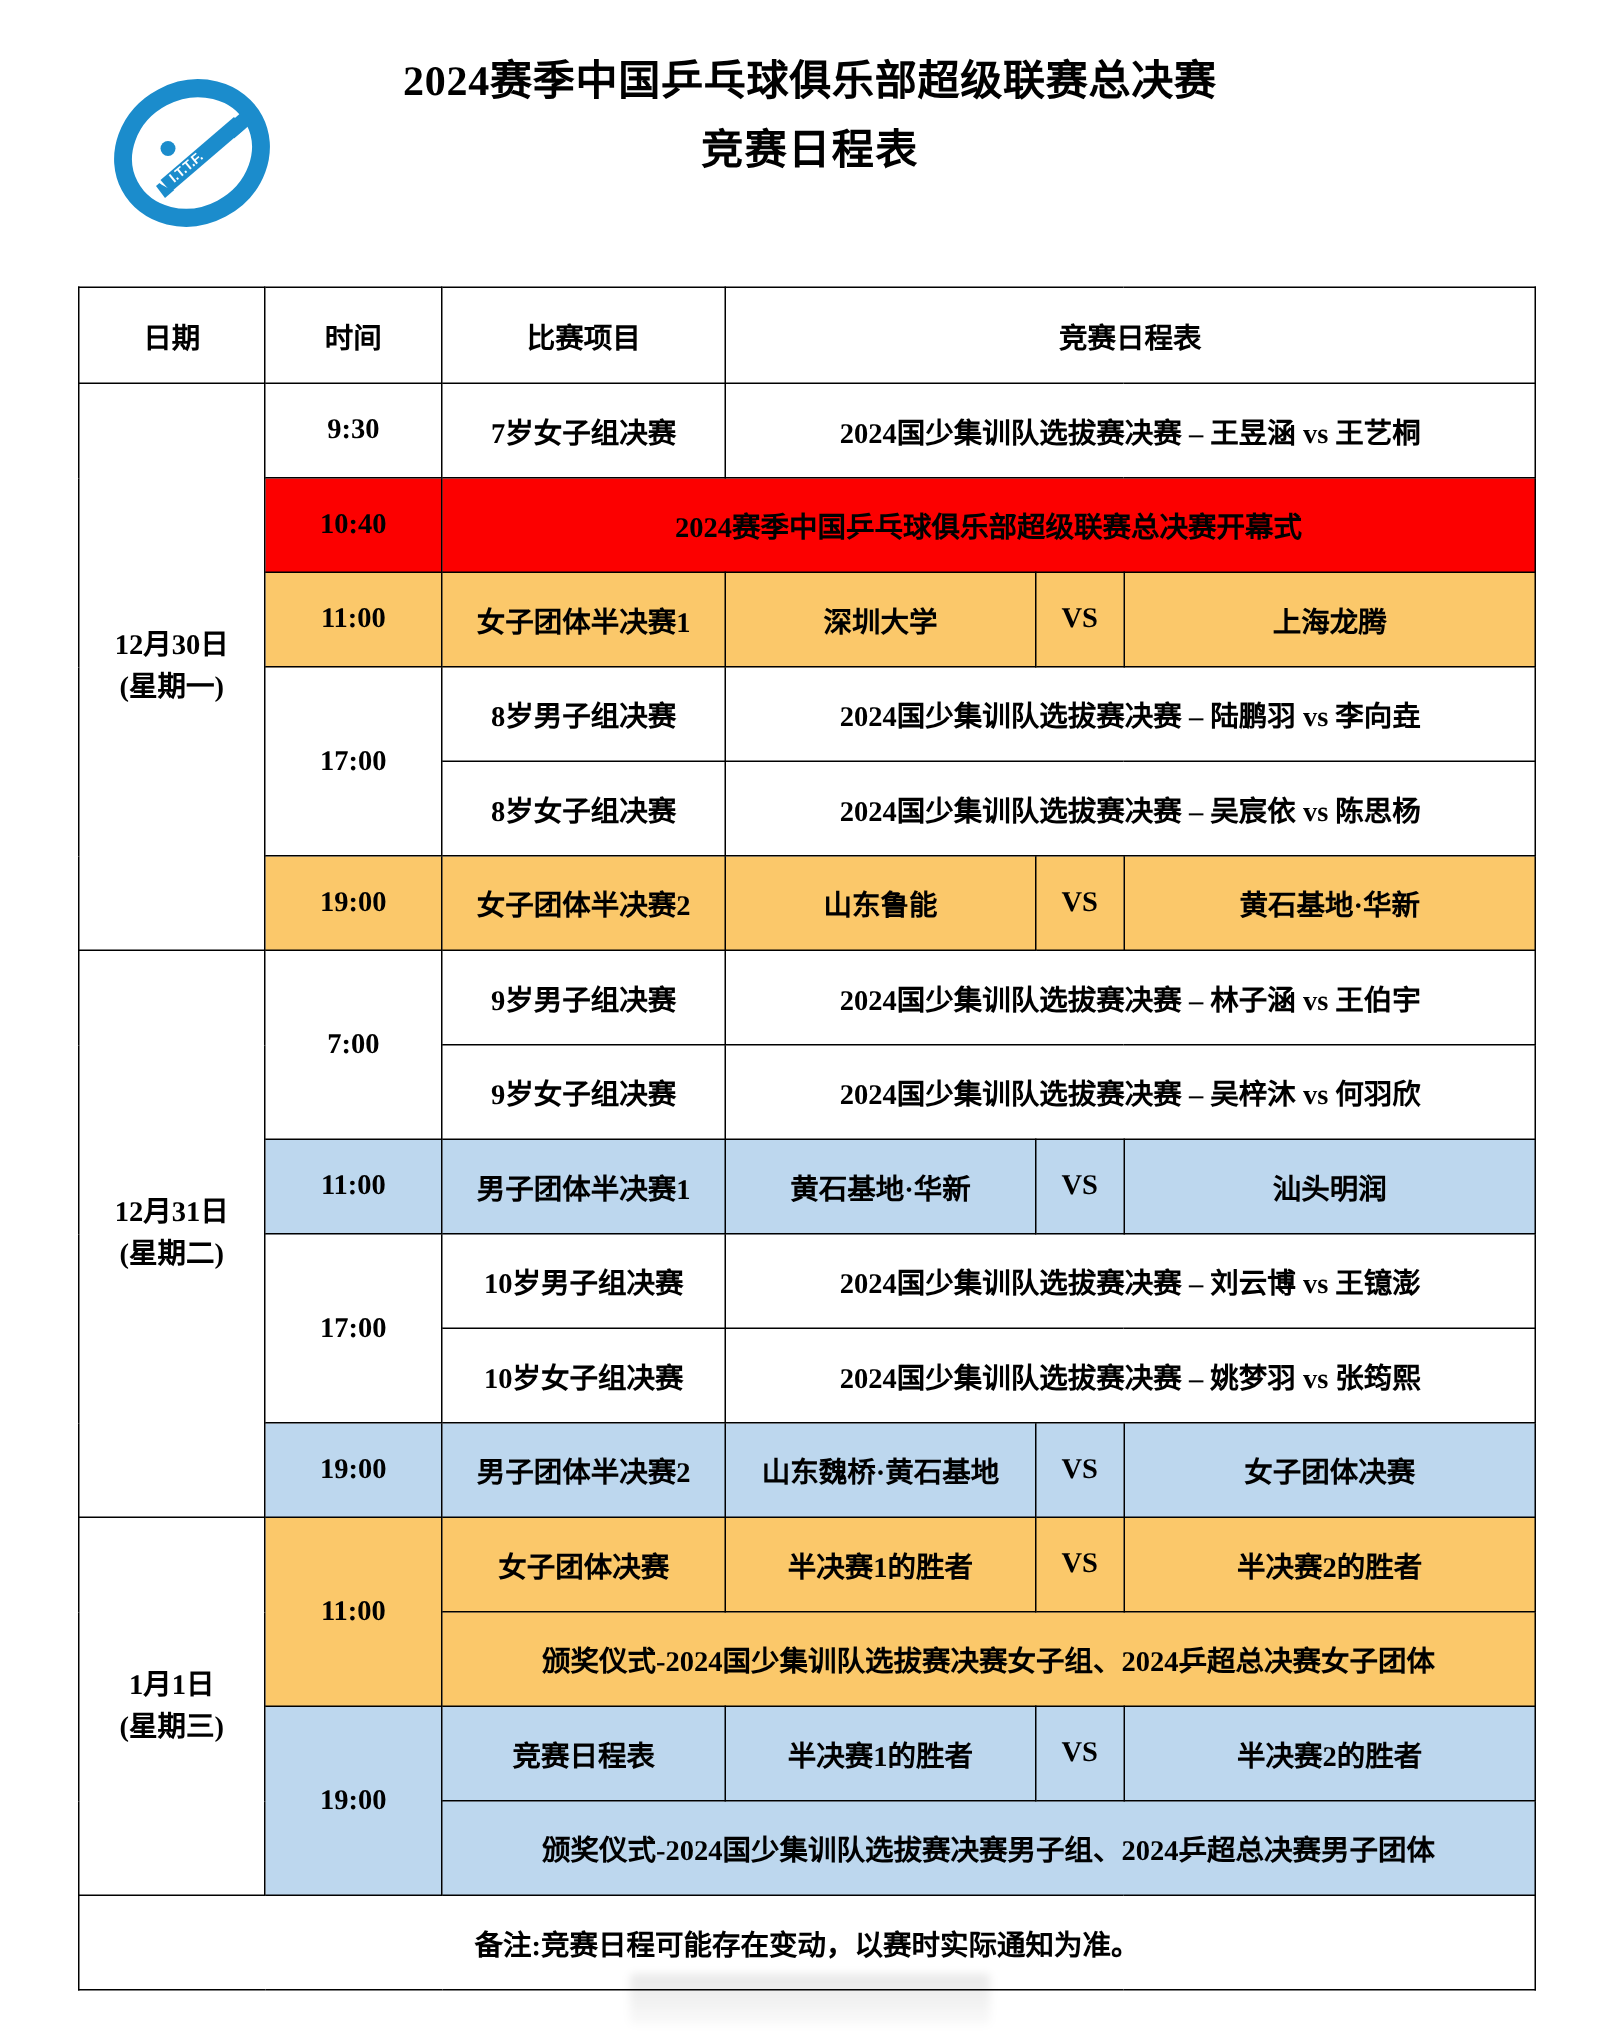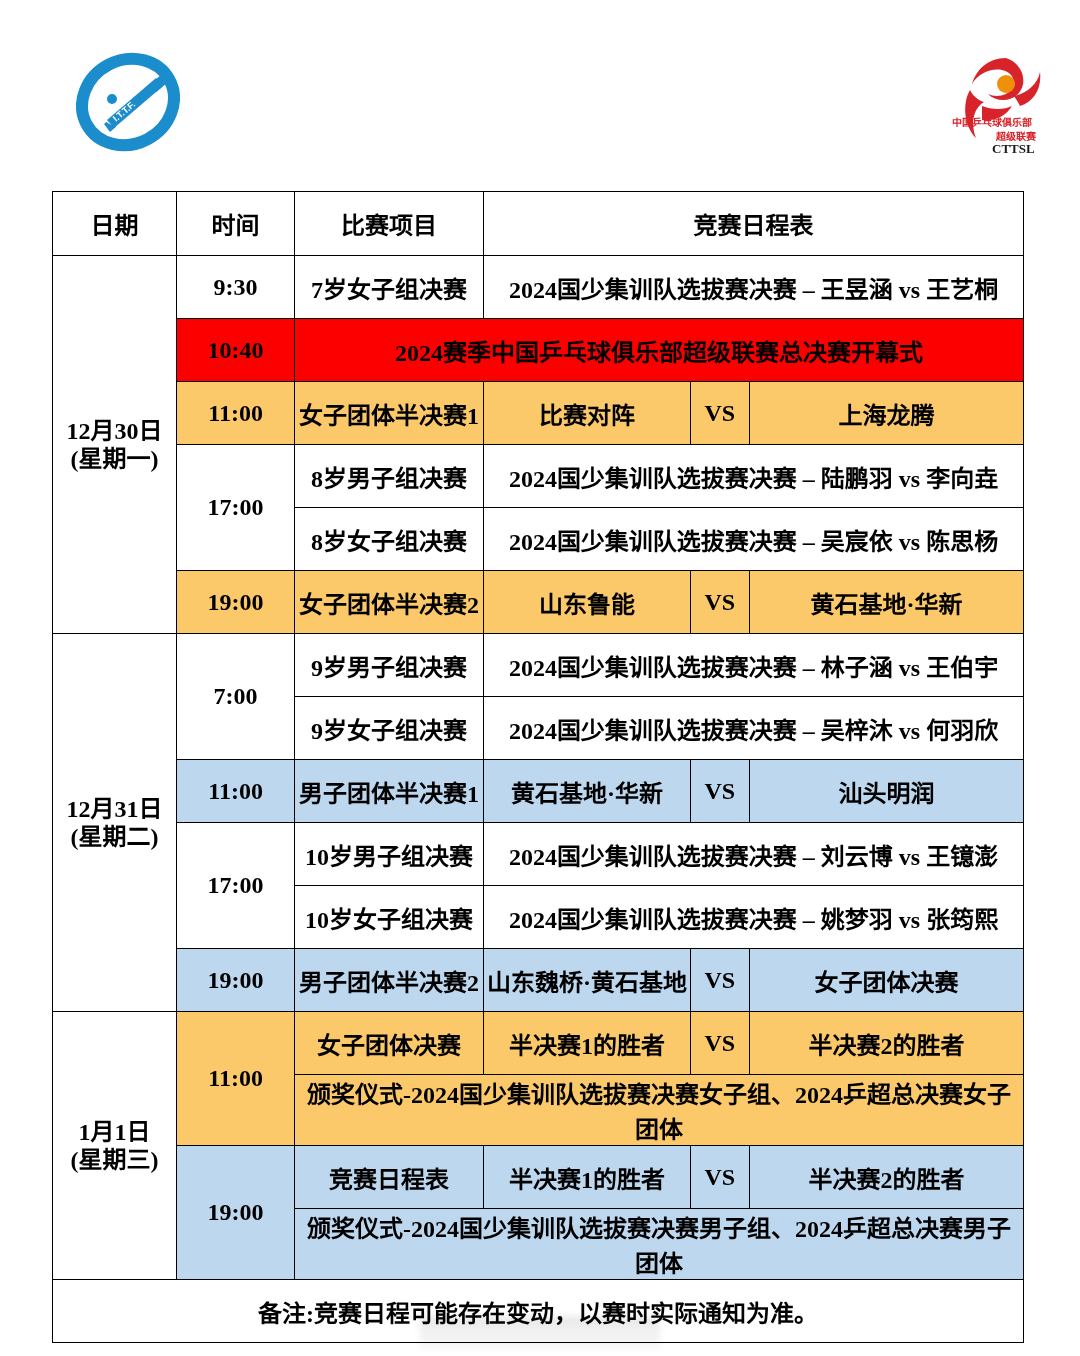--- a/index.html
+++ b/index.html
@@ -65,21 +65,21 @@
   }
   table.sched {
     border-collapse: collapse;
     width: 972px;
     table-layout: fixed;
   }
   table.sched td, table.sched th {
     border: 1.5px solid #000000;
     text-align: center;
     vertical-align: middle;
-    font-size: 24px;
+    font-size: 19px;
     font-weight: bold;
     font-family: "Liberation Serif", "DejaVu Serif", serif;
     padding: 0 2px;
     background: #ffffff;
   }
   col.c-date  { width: 105px; }
   col.c-time  { width: 100px; }
   col.c-event { width: 160px; }
   col.c-a     { width: 175px; }
   col.c-vs    { width: 50px; }
@@ -134,36 +134,25 @@
         <ellipse cx="52" cy="50" rx="30" ry="24" transform="rotate(-28 52 50)" fill="#ffffff"></ellipse>
         <path d="M31 68 L80 26 L87 34 L38 76 Z" fill="#1b8ccc"></path>
         <circle cx="36" cy="47" r="5" fill="#1b8ccc"></circle>
         <g fill="#ffffff" font-family="Liberation Sans, sans-serif" font-size="9" font-weight="bold">
           <text x="40" y="70" transform="rotate(-40 40 70)">I.T.T.F.</text>
         </g>
       </g>
     </svg>
   </div>
 
-
-  <div class="logo-right">
-    <svg viewBox="0 0 112 108" width="112" height="108" aria-hidden="true">
-      <g fill="#d8232a">
-        <path d="M58 8 C40 8 28 20 24 34 C30 24 42 18 54 20 C64 22 68 30 64 38
-                 C60 46 48 48 40 44 C48 52 62 52 70 44 C80 34 76 14 58 8 Z"></path>
-        <path d="M22 40 C14 54 16 76 28 88 C22 72 26 58 36 52 C30 50 25 46 22 40 Z"></path>
-        <path d="M66 46 C78 44 90 34 92 22 C94 38 86 52 72 56 C70 52 68 49 66 46 Z"></path>
-        <path d="M34 56 C44 60 56 60 64 56 C58 66 46 72 34 70 Z"></path>
-      </g>
-      <circle cx="58" cy="34" r="9" fill="#f0900a"></circle>
-      <text x="4" y="76" fill="#d8232a" font-size="10" font-weight="bold" font-family="Liberation Sans, sans-serif">中国乒乓球俱乐部</text>
-      <text x="48" y="90" fill="#d8232a" font-size="10" font-weight="bold" font-family="Liberation Sans, sans-serif">超级联赛</text>
-      <text x="44" y="103" fill="#1a1a1a" font-size="13" font-weight="bold" font-family="Liberation Serif, serif">CTTSL</text>
-    </svg>
+  <div class="title-block">
+    <div class="title-line1">2024赛季中国乒乓球俱乐部超级联赛总决赛</div>
+    <div class="title-line2">竞赛日程表</div>
   </div>
+
 </div>
 
 <div class="sched-wrap">
 <table class="sched">
   <colgroup>
     <col class="c-date">
         <col class="c-time">
         <col class="c-event">
     <col class="c-a">
         <col class="c-vs">
@@ -189,21 +178,21 @@
   </tr>
 
   <tr class="r-normal">
     <td class="cell-time fill-red">10:40</td>
     <td colspan="4" class="fill-red ceremony">2024赛季中国乒乓球俱乐部超级联赛总决赛开幕式</td>
   </tr>
 
   <tr class="r-normal">
     <td class="cell-time fill-orange">11:00</td>
     <td class="fill-orange">女子团体半决赛1</td>
-    <td class="fill-orange">比赛对阵</td>
+    <td class="fill-orange">深圳大学</td>
     <td class="fill-orange vs-cell">VS</td>
     <td class="fill-orange">上海龙腾</td>
   </tr>
 
   <tr class="r-normal">
     <td rowspan="2" class="cell-time">17:00</td>
     <td>8岁男子组决赛</td>
     <td colspan="3" class="match-line">2024国少集训队选拔赛决赛 – 陆鹏羽 vs 李向垚</td>
   </tr>
 

